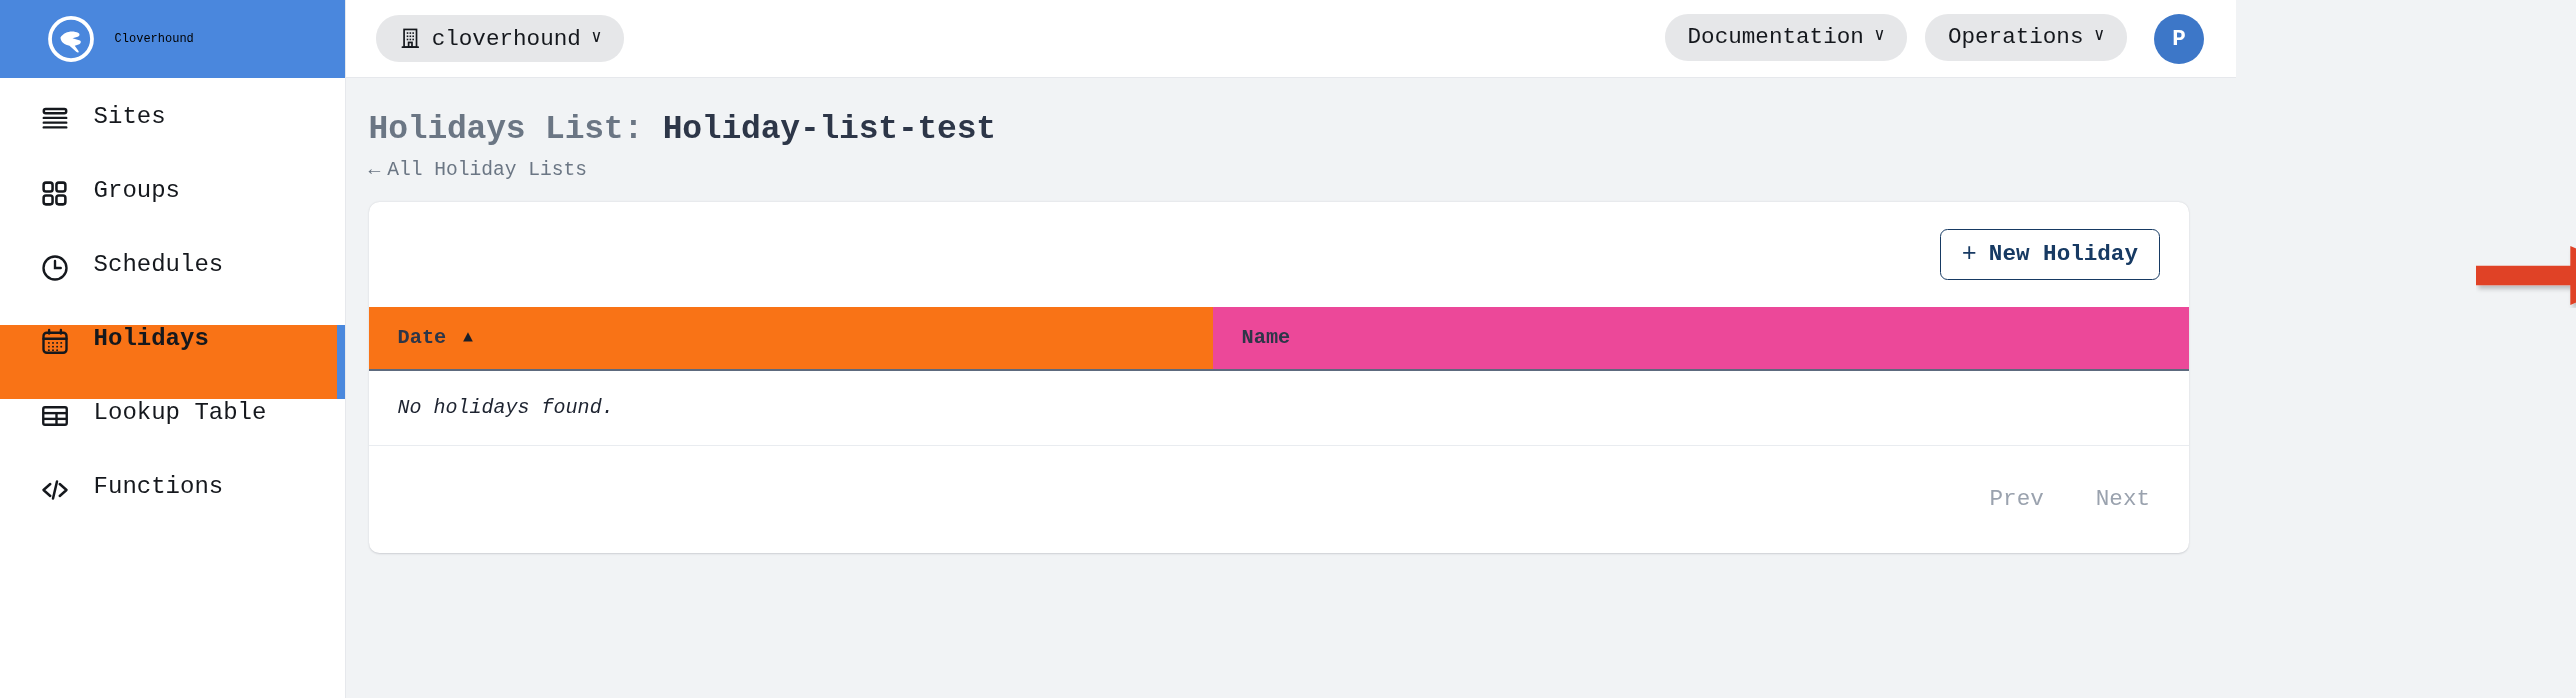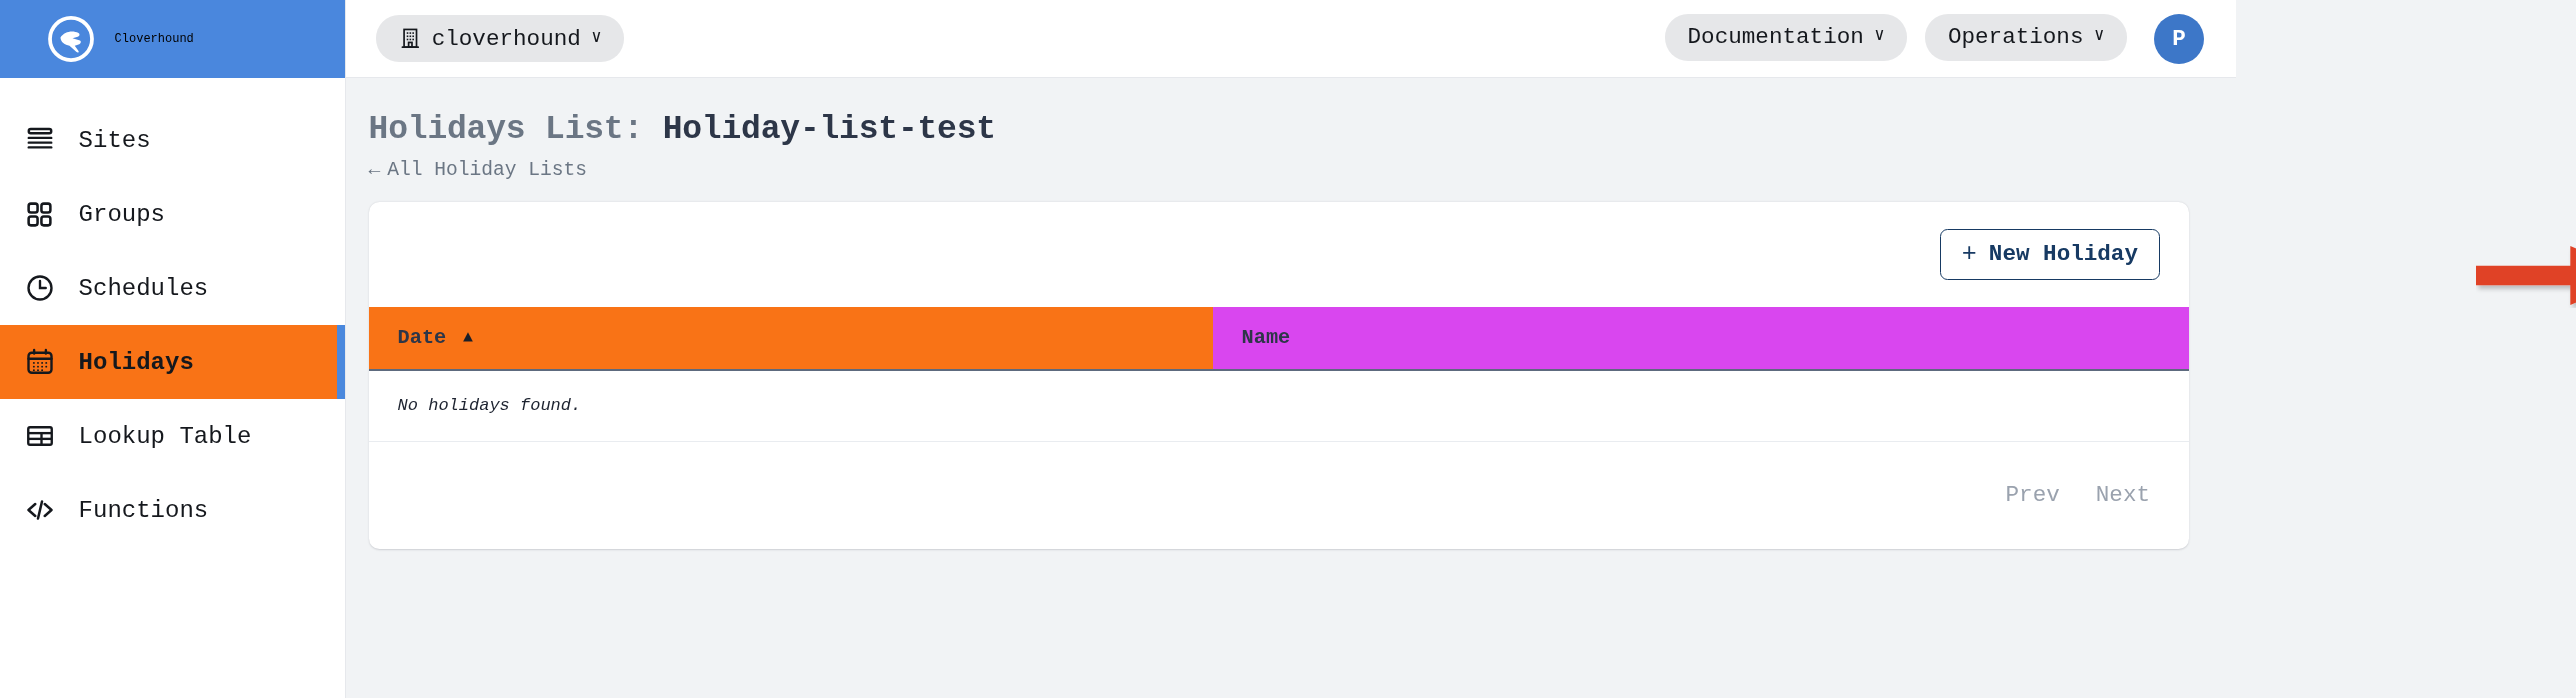--- a/index.html
+++ b/index.html
@@ -44,23 +44,22 @@
     height: 48px;
     flex: 0 0 48px;
     position: relative;
   }
   #brand-logo svg { display: block; width: 48px; height: 48px; }
 
   #nav { padding-top: 25px; }
 
   .nav-item {
     display: flex;
-    align-items: center;
     height: 74px;
-    padding-left: 23px;
+    padding-left: 38px;
     gap: 22.6px;
     position: relative;
     cursor: pointer;
   }
   .nav-item .nav-icon {
     width: 33px;
     height: 33px;
     flex: 0 0 33px;
     display: flex;
     align-items: center;
@@ -221,43 +220,43 @@
     font-size: 20.3px;
     font-weight: 700;
     color: #2d3648;
     padding: 19.6px 0 19.6px 29px;
     border-bottom: 2.3px solid #5d6a7e;
     vertical-align: middle;
     cursor: pointer;
     white-space: nowrap;
   }
   th#col-date   { width: 844px; background: #f97316; }
-  th#col-name   { background: #d946ef; margin-left: 20px; }
+  th#col-name   { background: #ec4899; margin-left: 20px; }
   .sort-caret {
     display: inline-block;
     margin-left: 16.6px;
     font-size: 16.6px;
     color: #1a1f29;
     transform: translateY(-1.5px);
   }
   table#holiday-table tbody td {
     padding: 25.6px 0 25.6px 29px;
-    font-size: 17px;
+    font-size: 20px;
     font-style: italic;
     color: #1d2330;
     border-bottom: 0.8px solid #e9ecf0;
     white-space: nowrap;
   }
 
   #pagination {
     height: 107px;
     display: flex;
     align-items: center;
     justify-content: flex-end;
-    gap: 36px;
+    gap: 52px;
     padding-right: 39px;
   }
   .page-btn {
     font-size: 22.6px;
     color: #9aa2ae;
     cursor: pointer;
     background: none;
     border: none;
     font-family: inherit;
     padding: 0;

